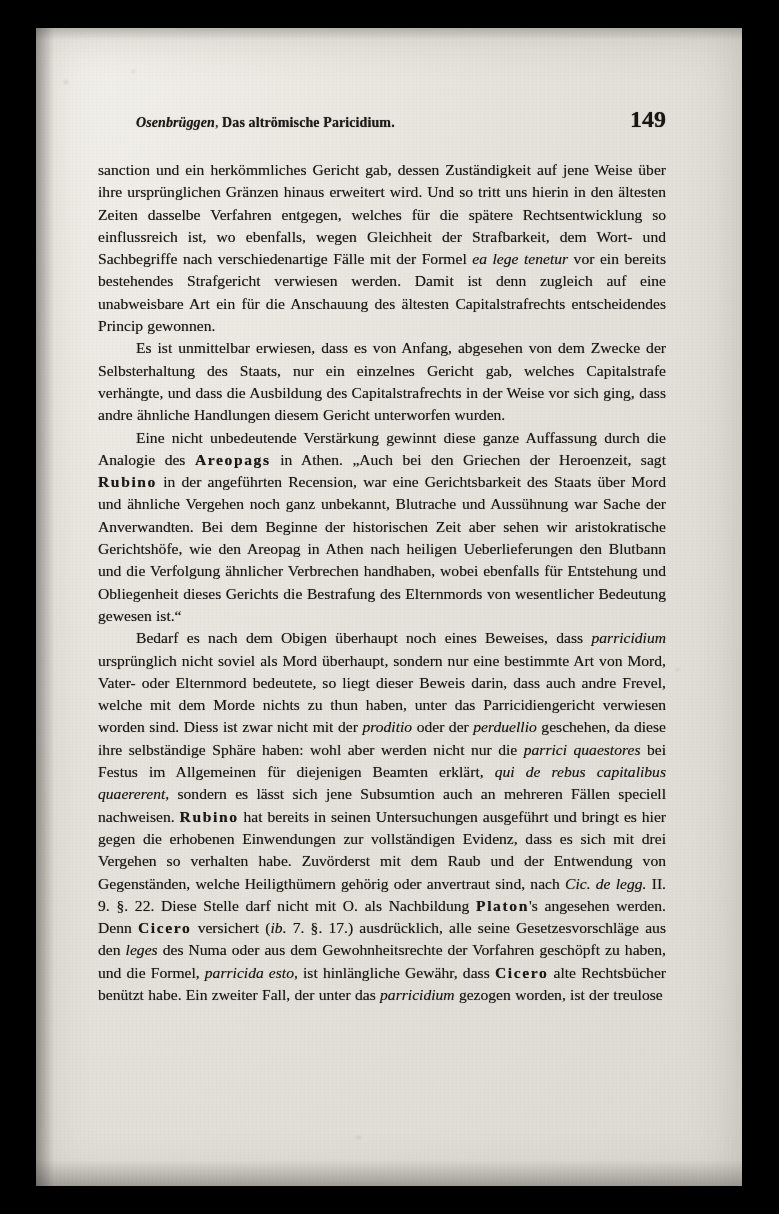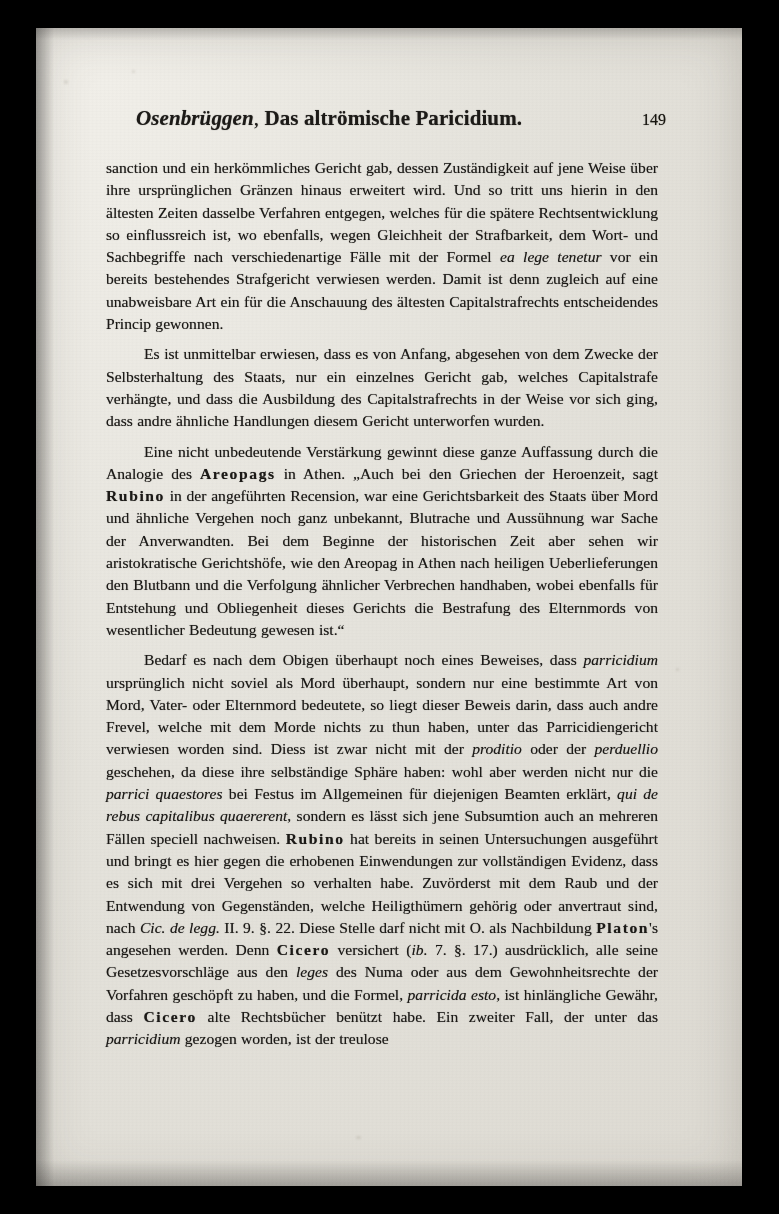--- a/index.html
+++ b/index.html
@@ -69,42 +69,43 @@
     width: 568px;
   }
 
   .header {
     display: flex;
     align-items: baseline;
     justify-content: space-between;
     margin-bottom: 26px;
   }
   .running-title {
-    font-size: 21px;
+    font-size: 14px;
     letter-spacing: 0.1px;
     color: #1c1a17;
     text-shadow: 0 0 1px rgba(0,0,0,0.55);
     padding-left: 38px;
+    margin-top: 6px;
   }
   .running-title .author {
     font-style: italic;
     font-weight: bold;
   }
   .running-title .title {
     font-weight: bold;
   }
   .folio {
-    font-size: 16px;
-    font-weight: normal;
+    font-size: 24px;
+    font-weight: bold;
     color: #17150f;
     text-shadow: 0 0 1px rgba(0,0,0,0.6);
   }
 
   p.para {
-    margin: 8px;
+    margin: 0;
     font-size: 15.6px;
     line-height: 22.3px;
     text-align: justify;
     color: #1b1916;
     text-shadow: 0 0 0.8px rgba(0,0,0,0.5);
     word-spacing: 0.4px;
   }
   p.indent {
     text-indent: 38px;
   }

